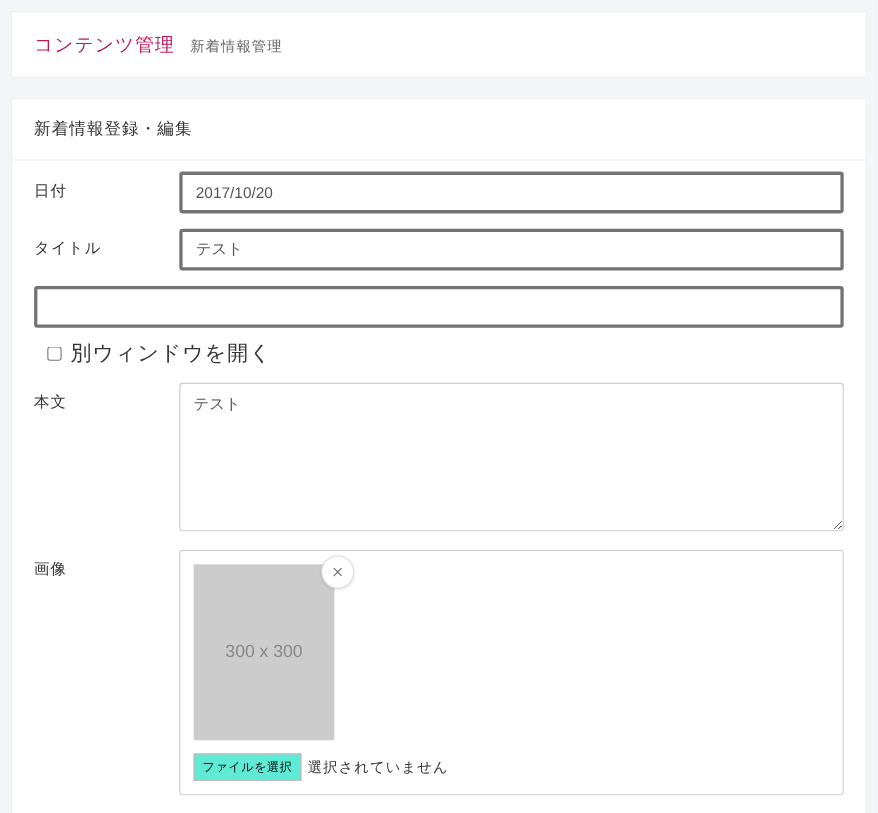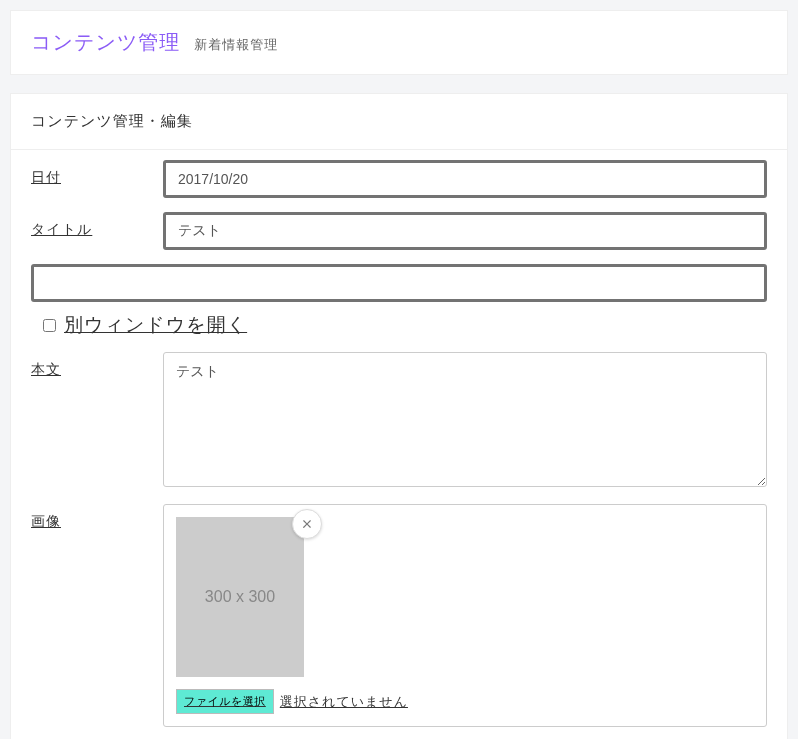--- a/index.html
+++ b/index.html
@@ -14,23 +14,23 @@
       font-size: 14px;
       padding: 10px;
     }
     .header-panel {
       background: #fff;
       padding: 18px 20px;
       margin-bottom: 18px;
       border: 1px solid #eee;
     }
     .header-title {
-      font-size: 20px;
+      font-size: 17px;
       font-weight: 400;
-      color: #8b5cf6;
+      color: #be185d;
       display: inline;
       letter-spacing: 1px;
     }
     .header-subtitle {
       font-size: 13px;
       color: #666;
       display: inline;
       margin-left: 10px;
       letter-spacing: 1px;
     }
@@ -46,21 +46,20 @@
       font-weight: 500;
       letter-spacing: 1px;
     }
     .form-body {
       padding: 10px 20px 15px 20px;
     }
     .form-row {
       display: flex;
       align-items: flex-start;
       margin-bottom: 14px;
-      text-decoration: underline;
     }
     .form-label {
       width: 132px;
       flex-shrink: 0;
       padding-top: 9px;
       font-size: 14px;
       color: #333;
       letter-spacing: 1px;
     }
     .form-field {
@@ -177,21 +176,21 @@
   </style>
 </head>
 <body>
 
 <div class="header-panel">
   <span class="header-title">コンテンツ管理</span>
   <span class="header-subtitle">新着情報管理</span>
 </div>
 
 <div class="form-panel">
-  <div class="form-panel-title">コンテンツ管理・編集</div>
+  <div class="form-panel-title">新着情報登録・編集</div>
   <div class="form-body">
 
     <div class="form-row">
       <div class="form-label">日付</div>
       <div class="form-field">
         <input type="text" class="text-input" value="2017/10/20" style="">
       </div>
     </div>
 
     <div class="form-row">

